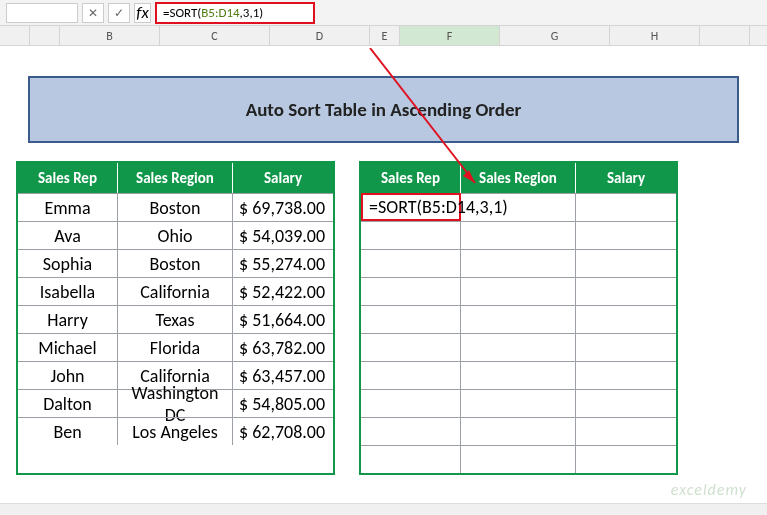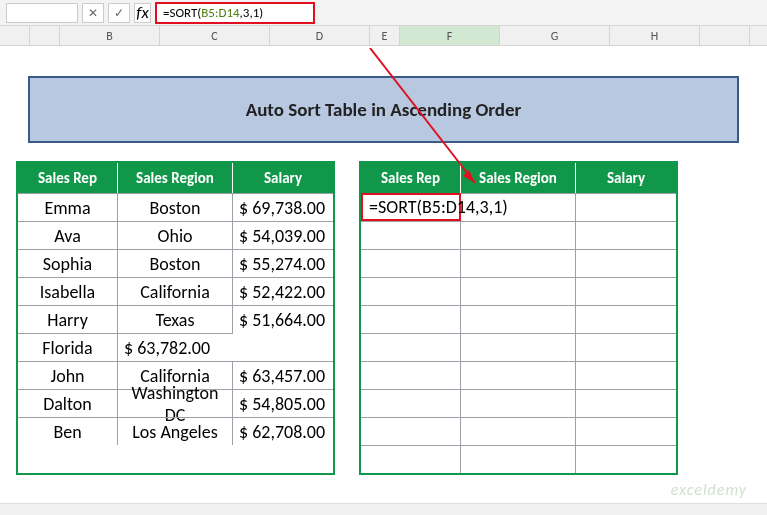--- a/index.html
+++ b/index.html
@@ -104,20 +104,21 @@
               <div>Isabella</div>
               <div>California</div>
               <div class="salary-cell">$  52,422.00</div>
             </div>
             <div class="row">
               <div>Harry</div>
               <div>Texas</div>
               <div class="salary-cell">$  51,664.00</div>
             </div>
             <div class="row">
+              <div>Michael</div>
               <div>Florida</div>
               <div class="salary-cell">$  63,782.00</div>
             </div>
             <div class="row">
               <div>John</div>
               <div>California</div>
               <div class="salary-cell">$  63,457.00</div>
             </div>
             <div class="row">
               <div>Dalton</div>

